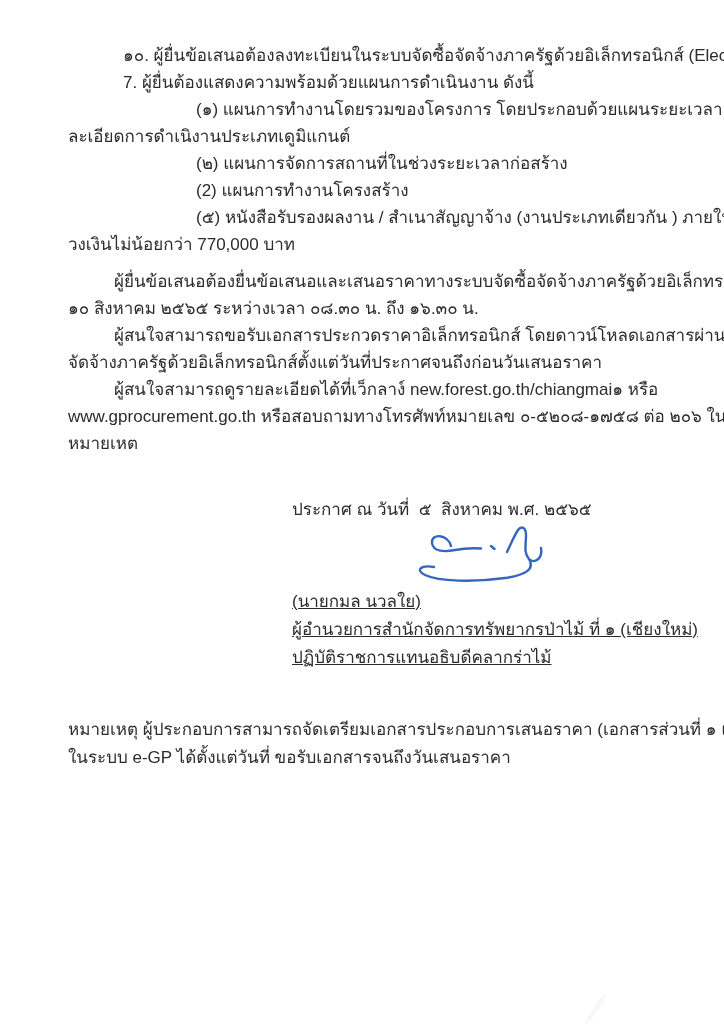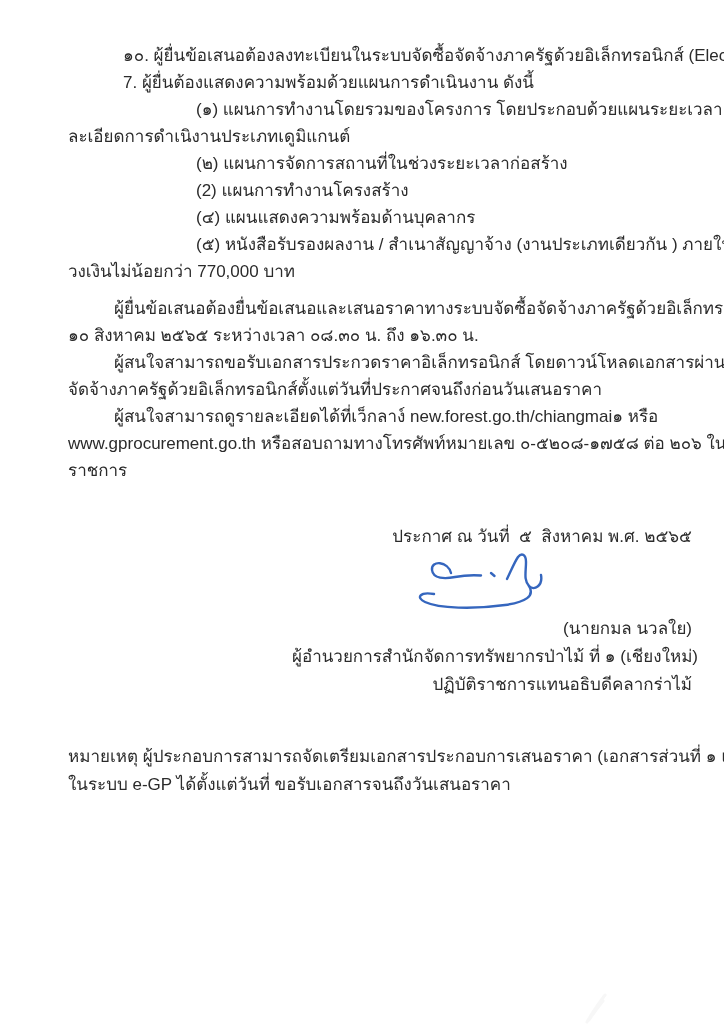--- a/index.html
+++ b/index.html
@@ -23,38 +23,39 @@
   }
   .ind-lg { padding-left: 55px; }   
   .ind-xl { padding-left: 128px; }  
   .ind-md { padding-left: 46px; }   
   .gap-top { margin-top: 10px; }
 
   .sign-block {
     width: 400px;
     margin-left: 224px;
     margin-top: 39px;
-    text-align: right;
+    text-align: left;
   }
   .announce-line {
     font-size: 17px;
     line-height: 27px;
     white-space: pre;
   }
   .signature-wrap {
     height: 65px;
     display: flex;
     align-items: center;
     justify-content: center;
   }
   .signature-wrap svg { display: block; }
   .sign-name, .sign-title {
     font-size: 17px;
     line-height: 28px;
     white-space: nowrap;
+    text-decoration: underline;
   }
   .note-block {
     margin-top: 44px;
   }
   .note-block .line {
     font-size: 17px;
     line-height: 28px;
     white-space: nowrap;
   }
   .scan-artifact {
@@ -69,30 +70,29 @@
 
 <div class="page">
 
   <div class="body-text">
     <div class="line ind-lg">๑๐. ผู้ยื่นข้อเสนอต้องลงทะเบียนในระบบจัดซื้อจัดจ้างภาครัฐด้วยอิเล็กทรอนิกส์ (Electronic</div>
     <div class="line ind-lg">7. ผู้ยื่นต้องแสดงความพร้อมด้วยแผนการดำเนินงาน ดังนี้</div>
     <div class="line ind-xl">(๑) แผนการทำงานโดยรวมของโครงการ โดยประกอบด้วยแผนระยะเวลาและราย</div>
     <div class="line">ละเอียดการดำเนิงานประเภทเดูมิแกนต์</div>
     <div class="line ind-xl">(๒) แผนการจัดการสถานที่ในช่วงระยะเวลาก่อสร้าง</div>
     <div class="line ind-xl">(2) แผนการทำงานโครงสร้าง</div>
-    <div class="line ind-xl">(๔) แผนแสดงความพร้อมด้านบุคลากร</div>
     <div class="line ind-xl">(๕) หนังสือรับรองผลงาน / สำเนาสัญญาจ้าง (งานประเภทเดียวกัน ) ภายใน ๕ ปี</div>
     <div class="line">วงเงินไม่น้อยกว่า 770,000 บาท</div>
     <div class="line ind-md gap-top">ผู้ยื่นข้อเสนอต้องยื่นข้อเสนอและเสนอราคาทางระบบจัดซื้อจัดจ้างภาครัฐด้วยอิเล็กทรอนิกส์ ในวันที่</div>
     <div class="line">๑๐ สิงหาคม ๒๕๖๕ ระหว่างเวลา ๐๘.๓๐ น. ถึง ๑๖.๓๐ น.</div>
     <div class="line ind-md">ผู้สนใจสามารถขอรับเอกสารประกวดราคาอิเล็กทรอนิกส์ โดยดาวน์โหลดเอกสารผ่านทางระบบจัดซื้อ</div>
     <div class="line">จัดจ้างภาครัฐด้วยอิเล็กทรอนิกส์ตั้งแต่วันที่ประกาศจนถึงก่อนวันเสนอราคา</div>
     <div class="line ind-md">ผู้สนใจสามารถดูรายละเอียดได้ที่เว็กลาง์ new.forest.go.th/chiangmai๑ หรือ</div>
     <div class="line">www.gprocurement.go.th หรือสอบถามทางโทรศัพท์หมายเลข ๐-๕๒๐๘-๑๗๕๘ ต่อ ๒๐๖ ในวันและเวลา</div>
-    <div class="line">ราชการ</div>
+    <div class="line">หมายเหต</div>
   </div>
 
   <div class="sign-block">
     <div class="announce-line">ประกาศ ณ วันที่  ๕  สิงหาคม พ.ศ. ๒๕๖๕</div>
 
     <div class="signature-wrap">
       <svg width="170" height="64" viewBox="0 0 170 64">
         <g fill="none" stroke="#3566be" stroke-width="2.4" stroke-linecap="round" stroke-linejoin="round">
           <path d="M44 22 C41 10, 24 9, 25 19 C26 28, 38 28, 48 26 C56 24.5, 66 24, 74 24.5"></path>
           <path d="M84 22 l3.5 3"></path>

